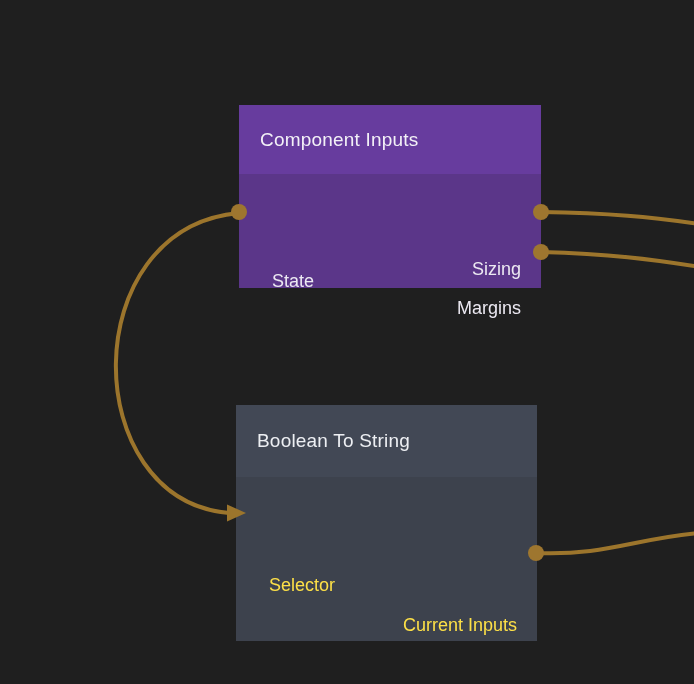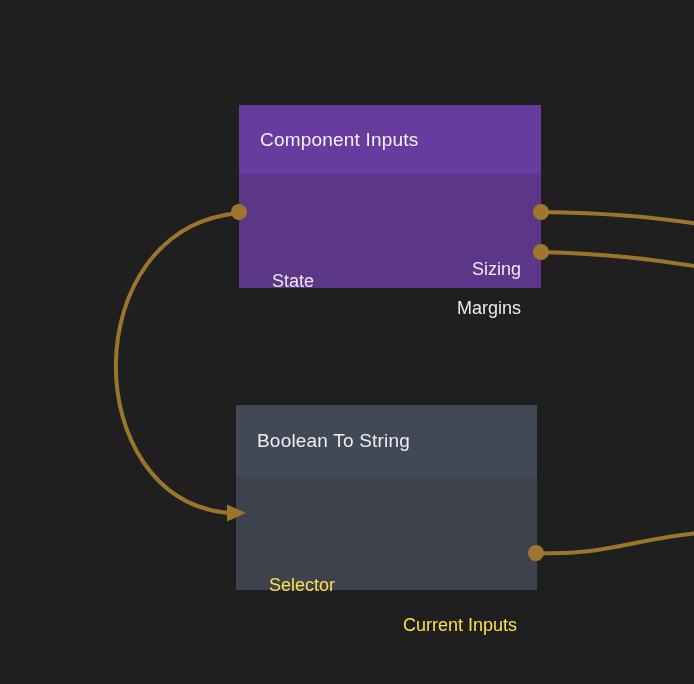--- a/index.html
+++ b/index.html
@@ -49,21 +49,21 @@
     background: #673c9e;
     color: #f3f1f7;
   }
   #node-component-inputs .node-body {
     background: #5b3689;
     color: #ece9f2;
   }
   
   #node-boolean-to-string {
     left: 236px; top: 405px;
-    width: 301px; height: 185px;
+    width: 301px; height: 236px;
   }
   #node-boolean-to-string .node-header {
     height: 72px;
     background: #424855;
     color: #edeff3;
   }
   #node-boolean-to-string .node-body {
     background: #3d424d;
     color: #fde047;
   }

